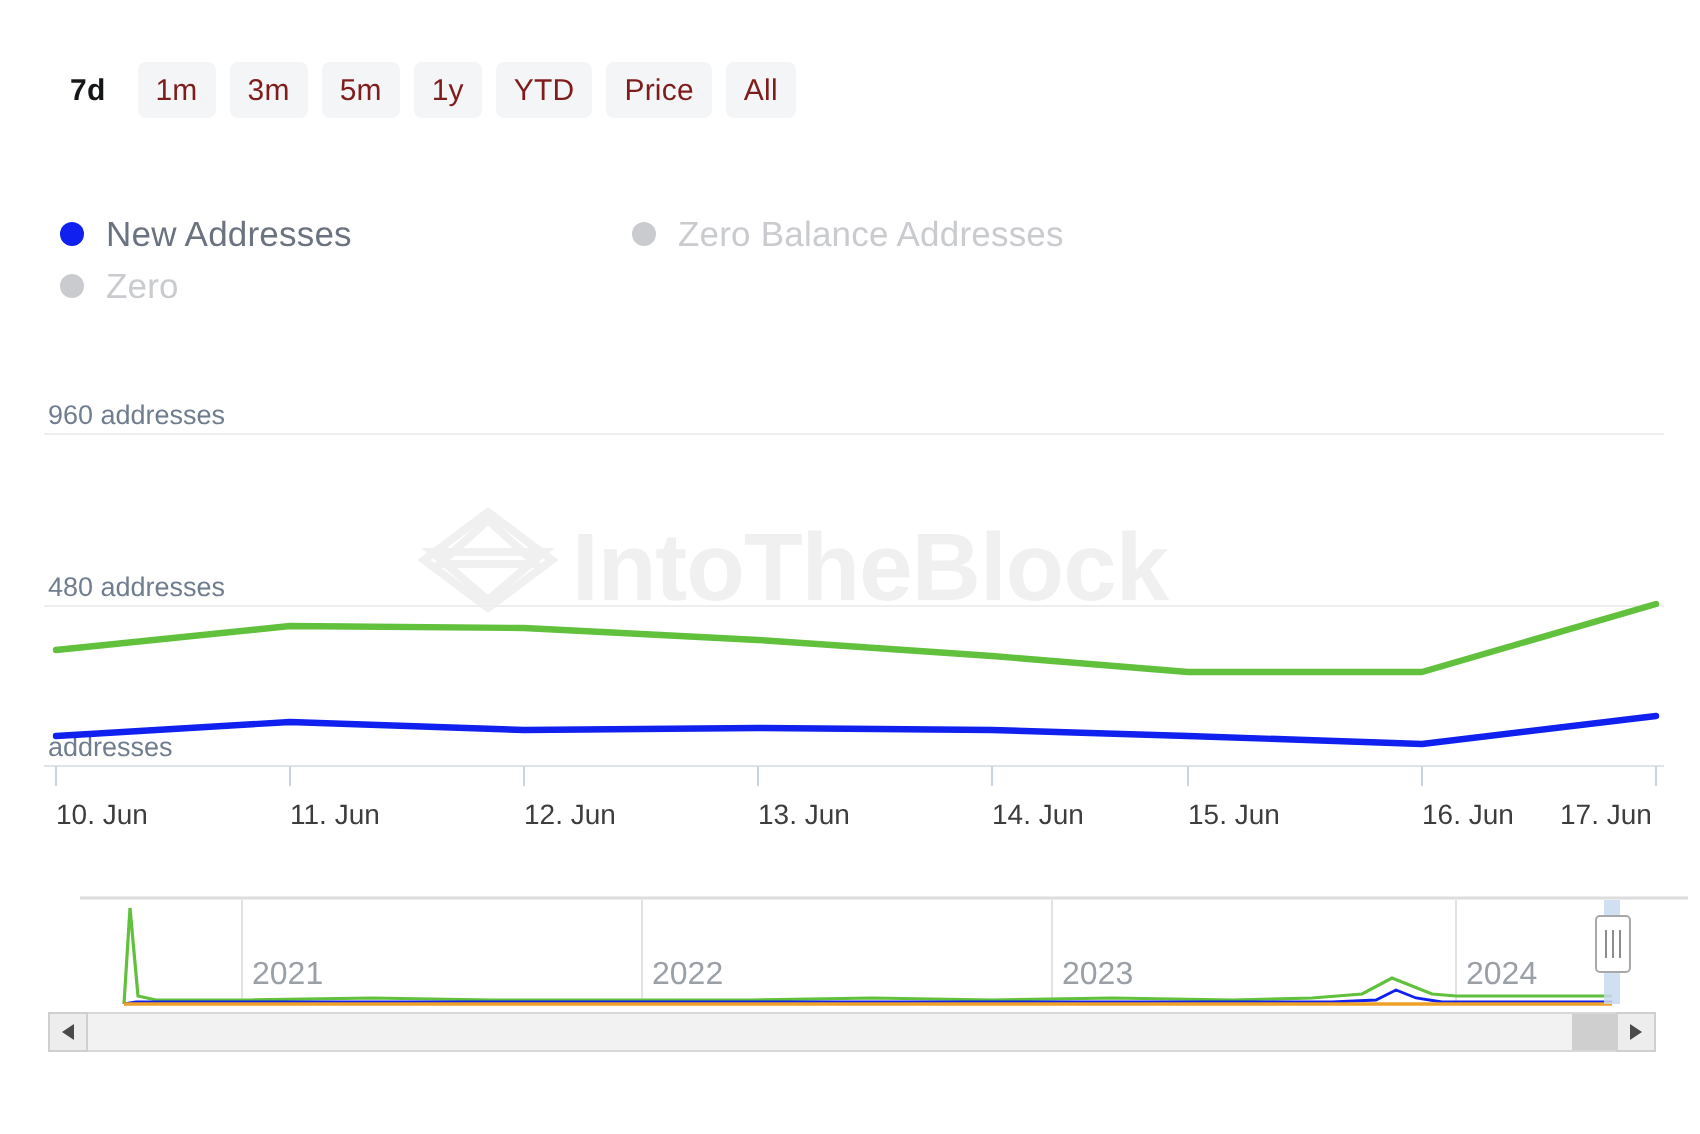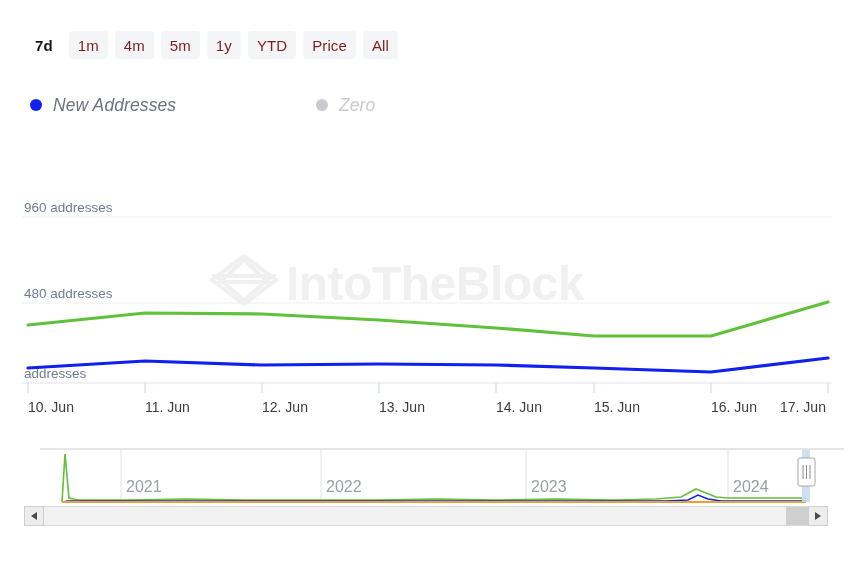--- a/index.html
+++ b/index.html
@@ -53,27 +53,26 @@
   .range-btn.selected {
     background: #ffffff;
     color: #14171a;
     font-weight: bold;
   }
 
   
   .legend {
     position: absolute;
     left: 30px;
-    top: 92px;
+    top: 104px;
     width: 640px;
     display: grid;
     grid-template-columns: 286px auto;
     grid-auto-rows: 26px;
     align-items: center;
-    font-style: italic;
   }
   .legend-item {
     display: flex;
     align-items: center;
     gap: 11px;
     cursor: pointer;
     user-select: none;
     white-space: nowrap;
   }
   .legend-dot {
@@ -191,32 +190,36 @@
   .sb-arrow.right { border-left: 6px solid #4a4a4a; }
 </style>
 </head>
 <body>
 
 <div id="app">
 
   <div class="range-bar">
     <div class="range-btn selected">7d</div>
     <div class="range-btn">1m</div>
-    <div class="range-btn">4m</div>
+    <div class="range-btn">3m</div>
     <div class="range-btn">5m</div>
     <div class="range-btn">1y</div>
     <div class="range-btn">YTD</div>
     <div class="range-btn">Price</div>
     <div class="range-btn">All</div>
   </div>
 
   <div class="legend">
     <div class="legend-item">
       <span class="legend-dot" style="background:#1020ee"></span>
       <span class="legend-label">New Addresses</span>
+    </div>
+    <div class="legend-item inactive">
+      <span class="legend-dot"></span>
+      <span class="legend-label">Zero Balance Addresses</span>
     </div>
     <div class="legend-item inactive">
       <span class="legend-dot"></span>
       <span class="legend-label">Zero</span>
     </div>
   </div>
 
   <div class="chart-area">
     <svg class="chart-svg" width="850" height="260" viewBox="0 0 850 260">
 

